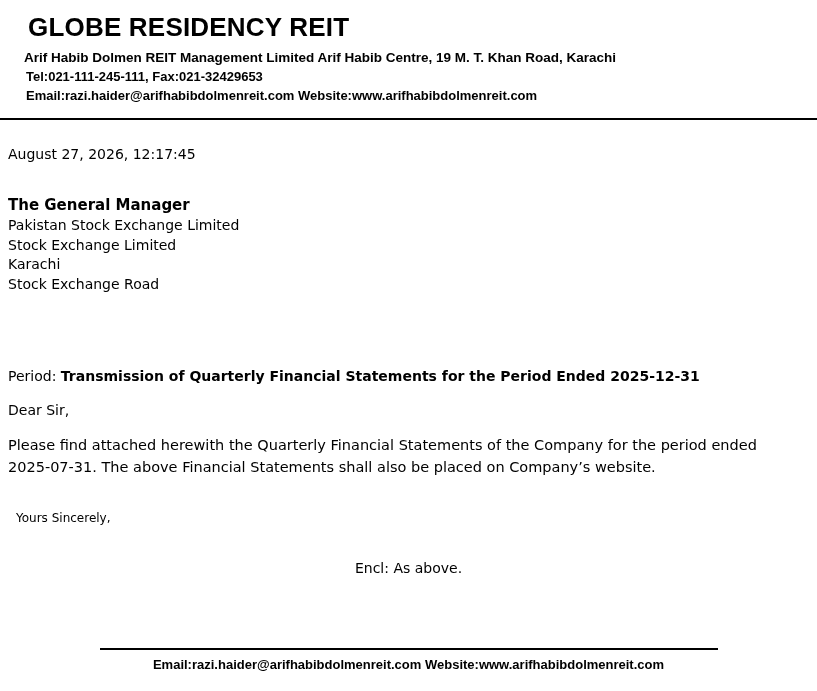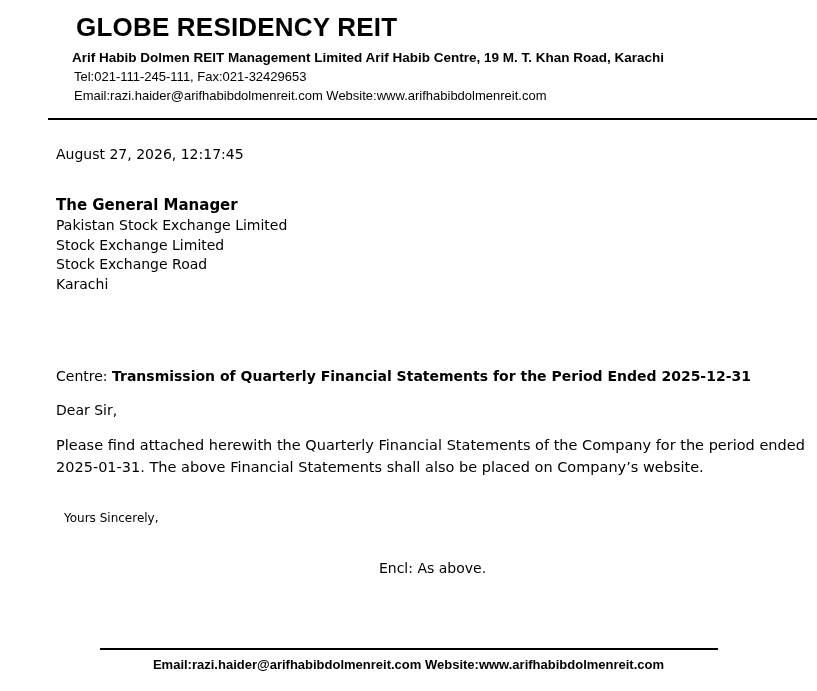--- a/index.html
+++ b/index.html
@@ -13,21 +13,20 @@
     font-family: "DejaVu Sans", sans-serif;
     color: #000000;
     position: relative;
     overflow: hidden;
   }
   .page {
     position: relative;
     width: 817px;
     height: 691px;
     box-sizing: border-box;
-    padding-left: 48px;
   }
 
   
   .letterhead {
     padding: 8px 0 6px 0;
     margin: 0 8px;
   }
   .company-name {
     font-family: "Liberation Sans", sans-serif;
     font-weight: bold;
@@ -39,21 +38,21 @@
   .address-line {
     font-family: "Liberation Sans", sans-serif;
     font-size: 13.5px;
     font-weight: bold;
     line-height: 19px;
     margin-left: 16px;
   }
   .contact-line {
     font-family: "Liberation Sans", sans-serif;
     font-size: 13px;
-    font-weight: normal;
+    font-weight: bold;
     line-height: 19px;
     margin-left: 18px;
   }
   .header-rule {
     border: none;
     border-top: 2px solid #000;
     margin: 7px 0 0 0;
     width: 100%;
   }
 
@@ -146,38 +145,38 @@
 
   <div class="body-block">
 
     <div class="meta-line">August 27, 2026, 12:17:45</div>
 
     <div class="spacer-lg"></div>
 
     <div class="recipient-title">The General Manager</div>
     <div class="recipient-line">Pakistan Stock Exchange Limited</div>
     <div class="recipient-line">Stock Exchange Limited</div>
+    <div class="recipient-line">Karachi</div>
     <div class="recipient-line">Stock Exchange Road</div>
-    <div class="recipient-line">Karachi</div>
 
     <div class="spacer-xl"></div>
     <div class="spacer-md"></div>
 
     <div class="subject-row">
-      <span class="subject-label">Centre:</span>
+      <span class="subject-label">Period:</span>
       <span class="subject-text">Transmission of Quarterly Financial Statements for the Period Ended 2025-12-31</span>
     </div>
 
     <div class="spacer-sm"></div>
 
     <div class="salutation">Dear Sir,</div>
 
     <div class="spacer-sm"></div>
 
-    <div class="paragraph">Please find attached herewith the Quarterly Financial Statements of the Company for the period ended 2025-01-31. The above Financial Statements shall also be placed on Company’s website.</div>
+    <div class="paragraph">Please find attached herewith the Quarterly Financial Statements of the Company for the period ended 2025-07-31. The above Financial Statements shall also be placed on Company’s website.</div>
 
     <div class="spacer-lg"></div>
 
     <div class="closing">Yours Sincerely,</div>
 
     <div class="spacer-lg"></div>
 
     <div class="encl">Encl: As above.</div>
   </div>
 

